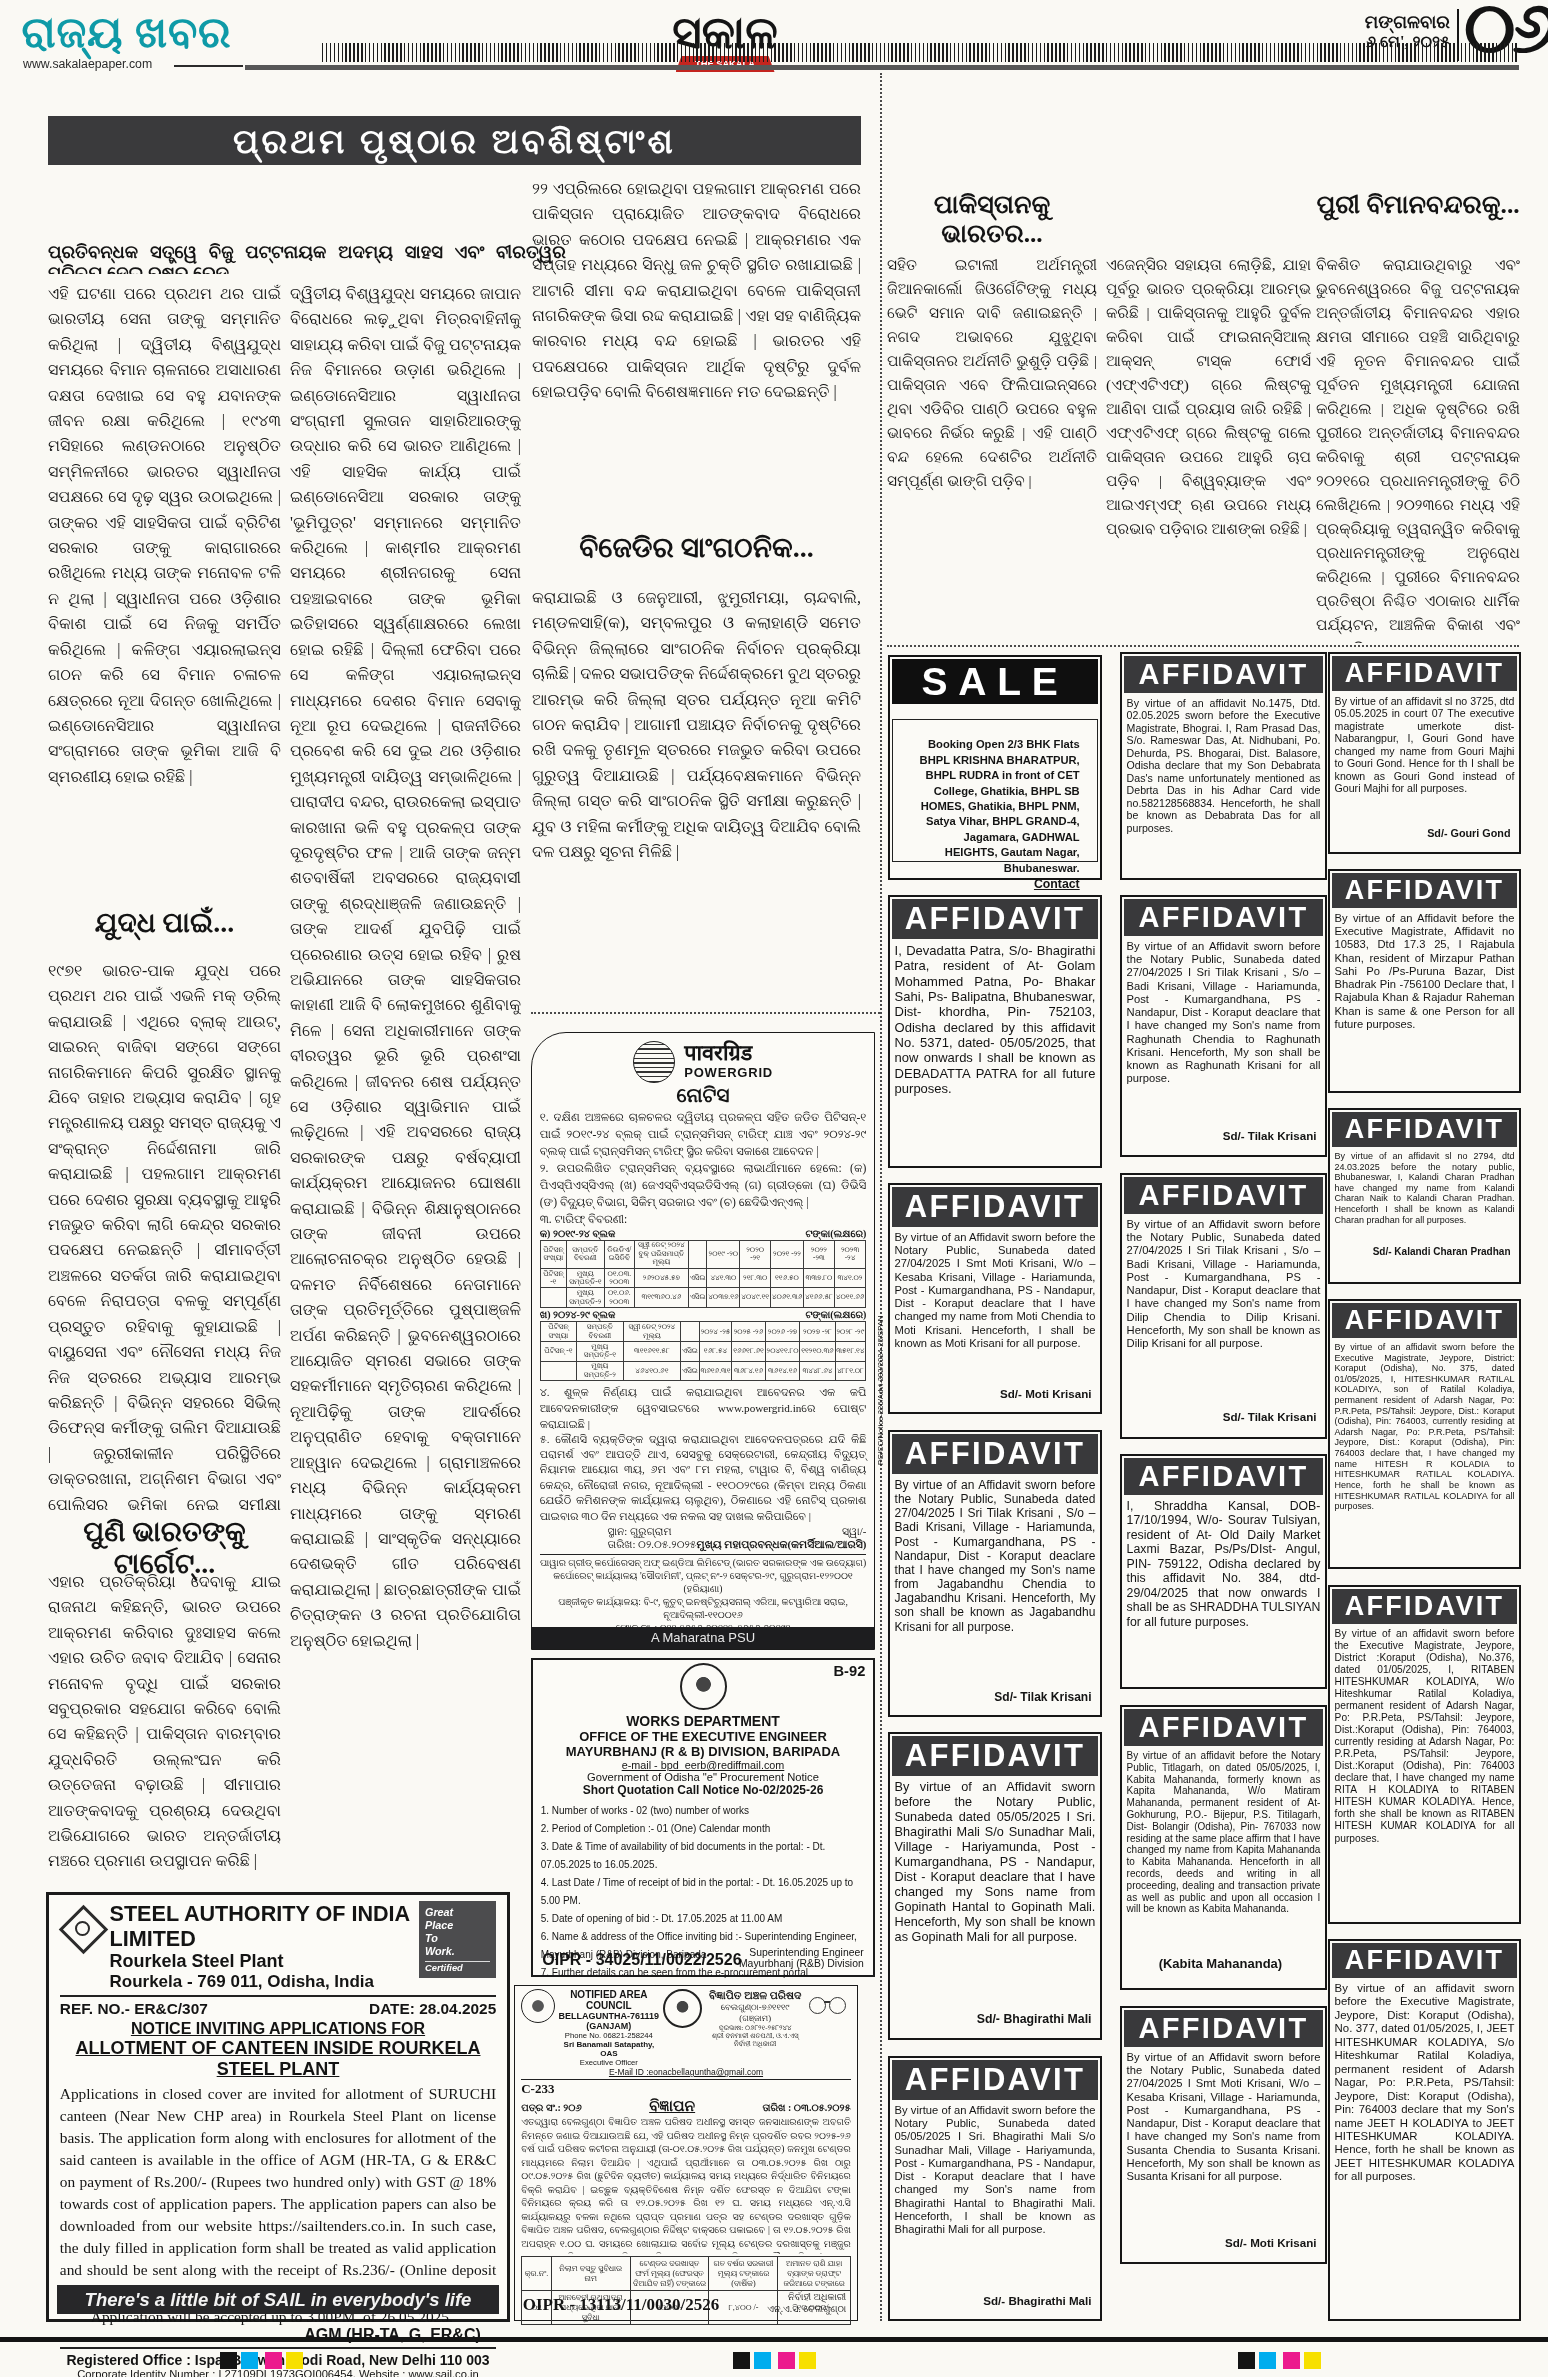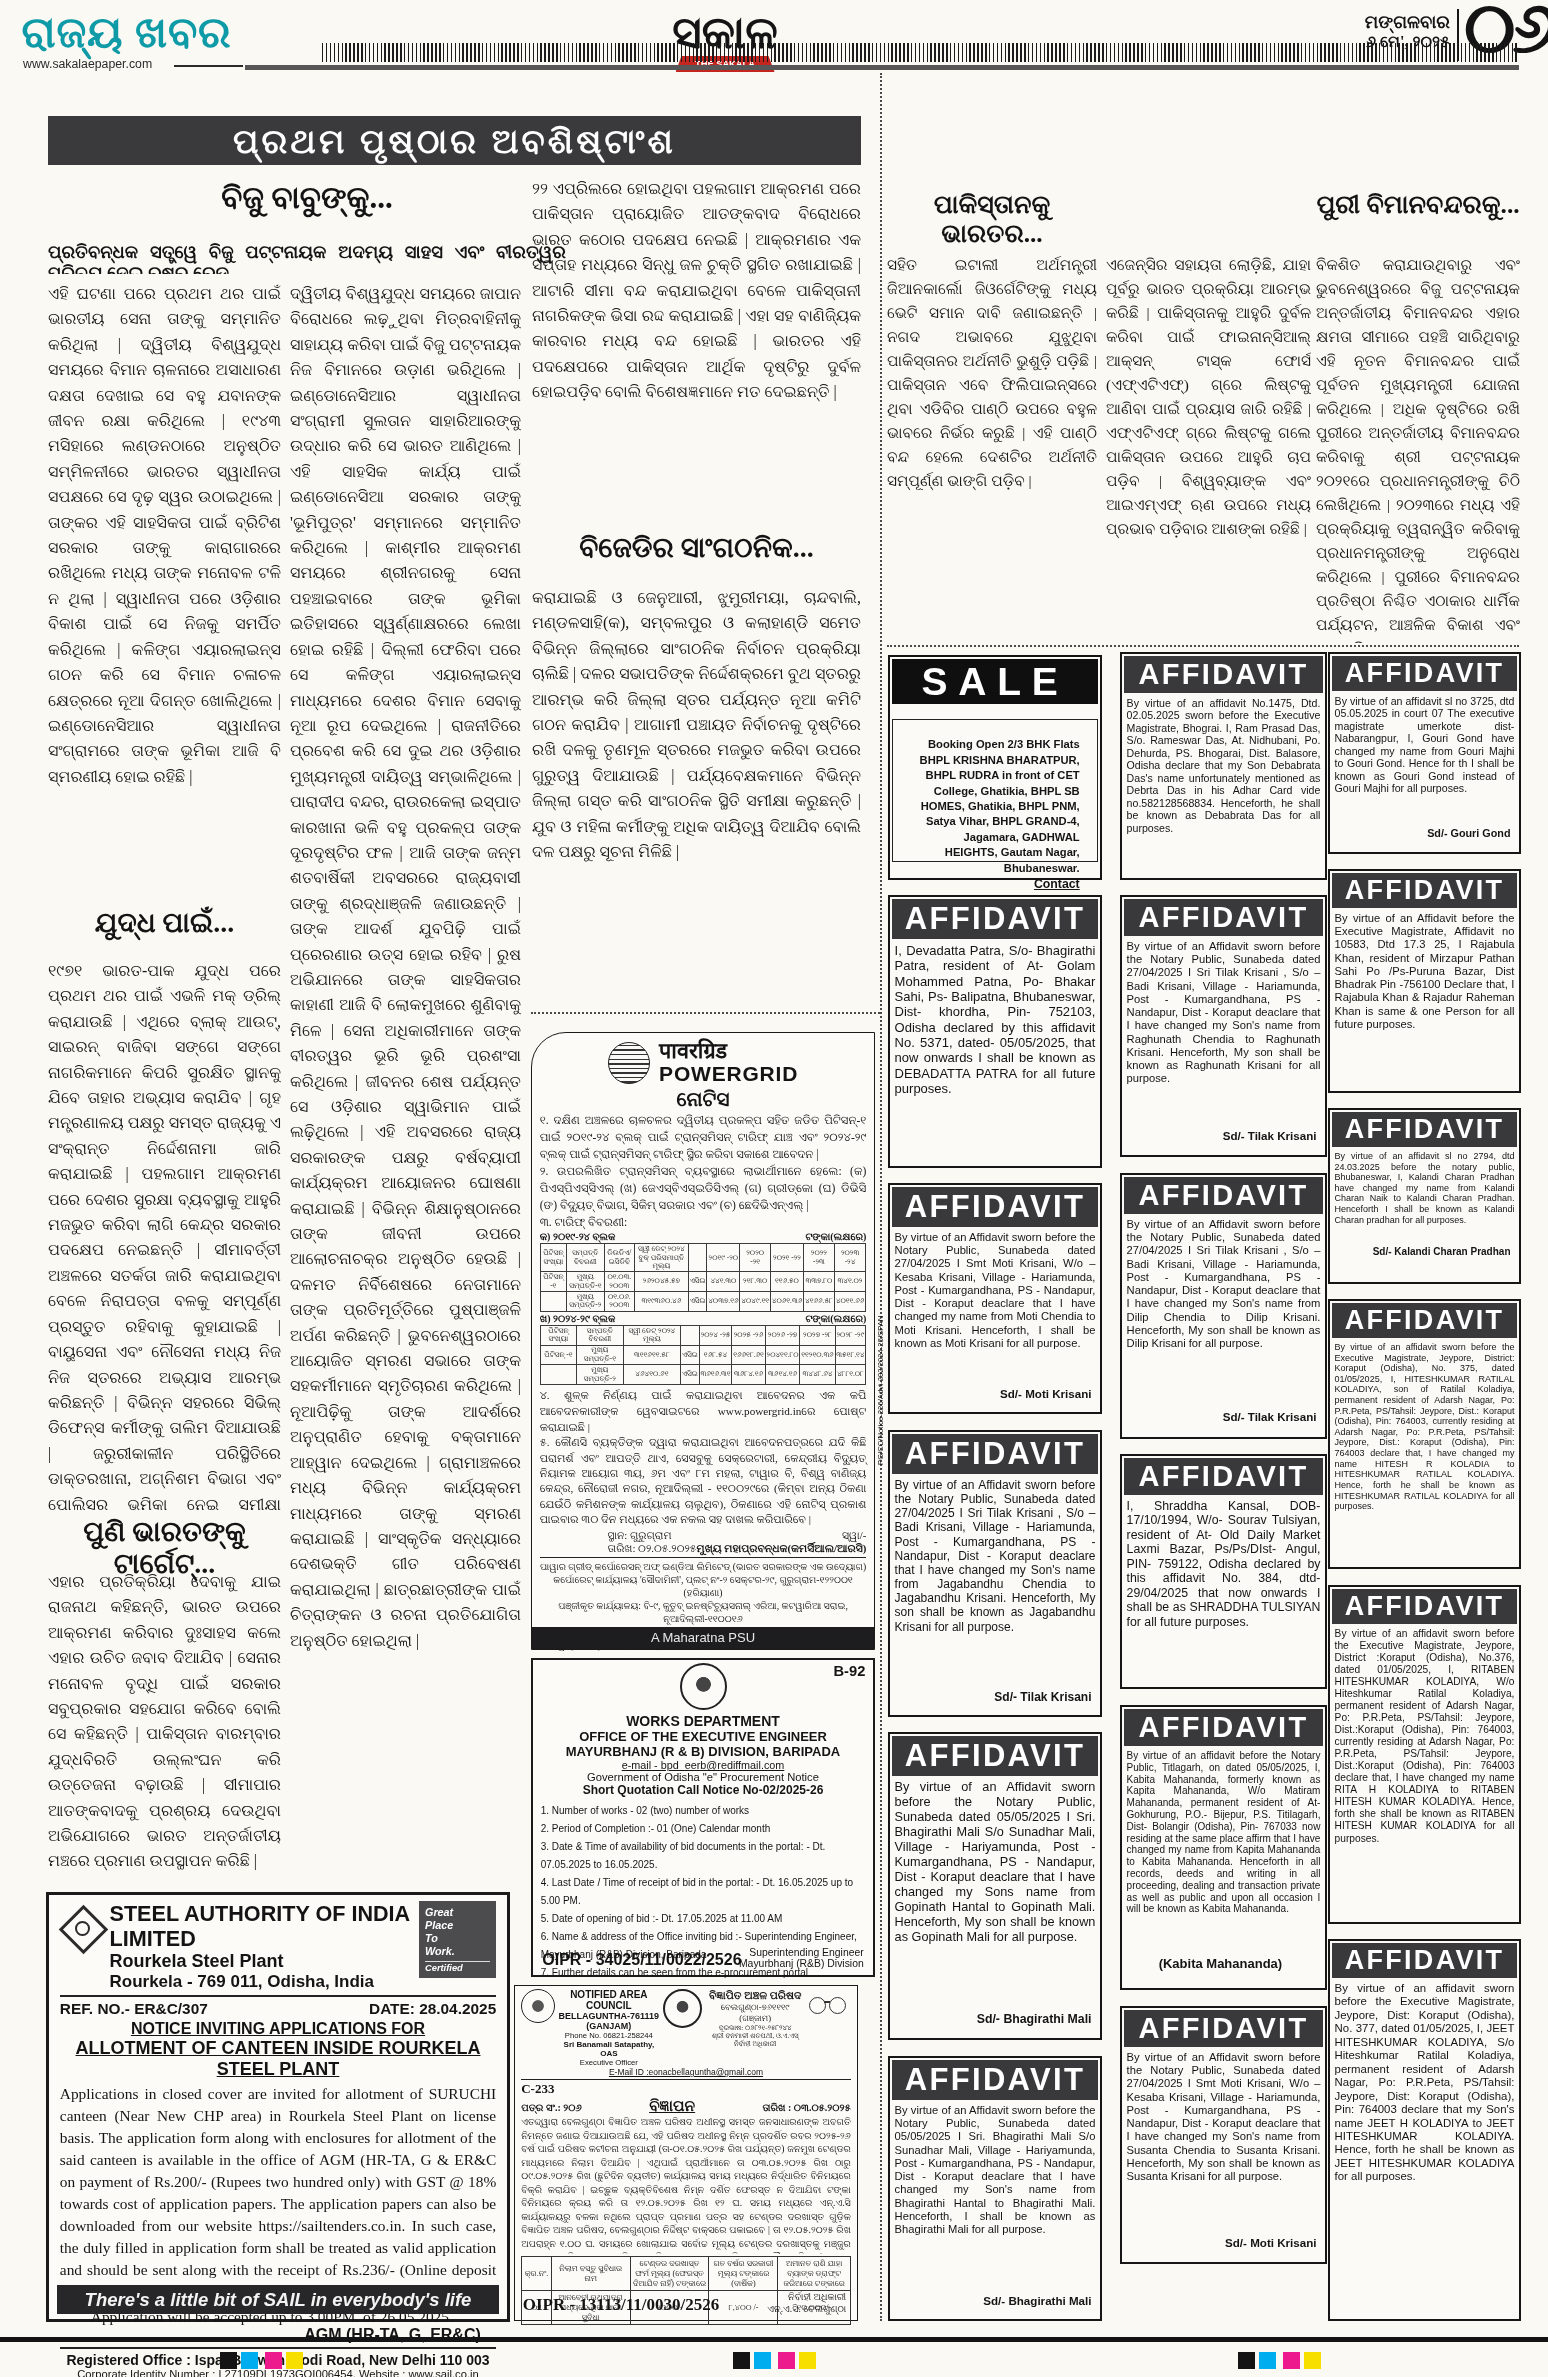--- a/index.html
+++ b/index.html
@@ -44,21 +44,20 @@
   </div>
   <div class="abs" style="left:1457px;top:9.3px;width:1.5px;height:52px;background:#161616"></div>
   <div class="abs" style="left:1464px;top:-12.3px;font-size:71px;font-weight:bold;letter-spacing:-3.1px">୦୬</div>
 
   <div class="abs" style="left:322px;top:43px;width:1197px;height:18.5px;background:repeating-linear-gradient(90deg,#1c1c1c 0 1.5px,transparent 1.5px 3.9px)"></div>
   <div class="abs" style="left:245px;top:65px;width:1274px;height:4.6px;background:#575757"></div>
 
   <div class="abs sans" style="left:48px;top:116px;width:813px;height:49px;background:#3a3a3c;color:#fff;
        font-size:34px;font-weight:bold;text-align:center;line-height:51px;letter-spacing:3.1px">ପ୍ରଥମ ପୃଷ୍ଠାର ଅବଶିଷ୍ଟାଂଶ</div>
 
-  <div class="abs hl" style="left:48px;top:180px;width:518px;font-size:31px">ବିଜୁ ବାବୁଙ୍କୁ...</div>
   <div class="abs" style="left:48px;top:242px;width:518px;font-size:18px;font-weight:bold;text-align:justify;height:32px;overflow:hidden">ପ୍ରତିବନ୍ଧକ ସତ୍ତ୍ୱେ ବିଜୁ ପଟ୍ଟନାୟକ ଅଦମ୍ୟ ସାହସ ଏବଂ ବୀରତ୍ୱର ପରିଚୟ ଦେଇ ରୁଷ୍‌ର ରେଡ୍</div>
   <div class="abs odj" style="left:48px;top:281px;width:233px;height:617px">ଏହି ଘଟଣା ପରେ ପ୍ରଥମ ଥର ପାଇଁ ଭାରତୀୟ ସେନା ତାଙ୍କୁ ସମ୍ମାନିତ କରିଥିଲା | ଦ୍ୱିତୀୟ ବିଶ୍ୱଯୁଦ୍ଧ ସମୟରେ ବିମାନ ଚାଳନାରେ ଅସାଧାରଣ ଦକ୍ଷତା ଦେଖାଇ ସେ ବହୁ ଯବାନଙ୍କ ଜୀବନ ରକ୍ଷା କରିଥିଲେ | ୧୯୪୩ ମସିହାରେ ଲଣ୍ଡନଠାରେ ଅନୁଷ୍ଠିତ ସମ୍ମିଳନୀରେ ଭାରତର ସ୍ୱାଧୀନତା ସପକ୍ଷରେ ସେ ଦୃଢ଼ ସ୍ୱର ଉଠାଇଥିଲେ | ତାଙ୍କର ଏହି ସାହସିକତା ପାଇଁ ବ୍ରିଟିଶ ସରକାର ତାଙ୍କୁ କାରାଗାରରେ ରଖିଥିଲେ ମଧ୍ୟ ତାଙ୍କ ମନୋବଳ ଟଳି ନ ଥିଲା | ସ୍ୱାଧୀନତା ପରେ ଓଡ଼ିଶାର ବିକାଶ ପାଇଁ ସେ ନିଜକୁ ସମର୍ପିତ କରିଥିଲେ | କଳିଙ୍ଗ ଏୟାରଲାଇନ୍ସ ଗଠନ କରି ସେ ବିମାନ ଚଳାଚଳ କ୍ଷେତ୍ରରେ ନୂଆ ଦିଗନ୍ତ ଖୋଲିଥିଲେ | ଇଣ୍ଡୋନେସିଆର ସ୍ୱାଧୀନତା ସଂଗ୍ରାମରେ ତାଙ୍କ ଭୂମିକା ଆଜି ବି ସ୍ମରଣୀୟ ହୋଇ ରହିଛି |</div>
   <div class="abs odj" style="left:290px;top:281px;width:231px;height:1599px">ଦ୍ୱିତୀୟ ବିଶ୍ୱଯୁଦ୍ଧ ସମୟରେ ଜାପାନ ବିରୋଧରେ ଲଢ଼ୁଥିବା ମିତ୍ରବାହିନୀକୁ ସାହାଯ୍ୟ କରିବା ପାଇଁ ବିଜୁ ପଟ୍ଟନାୟକ ନିଜ ବିମାନରେ ଉଡ଼ାଣ ଭରିଥିଲେ | ଇଣ୍ଡୋନେସିଆର ସ୍ୱାଧୀନତା ସଂଗ୍ରାମୀ ସୁଲତାନ ସାହାରିଆରଙ୍କୁ ଉଦ୍ଧାର କରି ସେ ଭାରତ ଆଣିଥିଲେ | ଏହି ସାହସିକ କାର୍ଯ୍ୟ ପାଇଁ ଇଣ୍ଡୋନେସିଆ ସରକାର ତାଙ୍କୁ 'ଭୂମିପୁତ୍ର' ସମ୍ମାନରେ ସମ୍ମାନିତ କରିଥିଲେ | କାଶ୍ମୀର ଆକ୍ରମଣ ସମୟରେ ଶ୍ରୀନଗରକୁ ସେନା ପହଞ୍ଚାଇବାରେ ତାଙ୍କ ଭୂମିକା ଇତିହାସରେ ସ୍ୱର୍ଣ୍ଣାକ୍ଷରରେ ଲେଖା ହୋଇ ରହିଛି | ଦିଲ୍ଲୀ ଫେରିବା ପରେ ସେ କଳିଙ୍ଗ ଏୟାରଲାଇନ୍ସ ମାଧ୍ୟମରେ ଦେଶର ବିମାନ ସେବାକୁ ନୂଆ ରୂପ ଦେଇଥିଲେ | ରାଜନୀତିରେ ପ୍ରବେଶ କରି ସେ ଦୁଇ ଥର ଓ‌ଡ଼ିଶାର ମୁଖ୍ୟମନ୍ତ୍ରୀ ଦାୟିତ୍ୱ ସମ୍ଭାଳିଥିଲେ | ପାରାଦୀପ ବନ୍ଦର, ରାଉରକେଲା ଇସ୍ପାତ କାରଖାନା ଭଳି ବହୁ ପ୍ରକଳ୍ପ ତାଙ୍କ ଦୂରଦୃଷ୍ଟିର ଫଳ | ଆଜି ତାଙ୍କ ଜନ୍ମ ଶତବାର୍ଷିକୀ ଅବସରରେ ରାଜ୍ୟବାସୀ ତାଙ୍କୁ ଶ୍ରଦ୍ଧାଞ୍ଜଳି ଜଣାଉଛନ୍ତି | ତାଙ୍କ ଆଦର୍ଶ ଯୁବପିଢ଼ି ପାଇଁ ପ୍ରେରଣାର ଉତ୍ସ ହୋଇ ରହିବ | ରୁଷ ଅଭିଯାନରେ ତାଙ୍କ ସାହସିକତାର କାହାଣୀ ଆଜି ବି ଲୋକମୁଖରେ ଶୁଣିବାକୁ ମିଳେ | ସେନା ଅଧିକାରୀମାନେ ତାଙ୍କ ବୀରତ୍ୱର ଭୂରି ଭୂରି ପ୍ରଶଂସା କରିଥିଲେ | ଜୀବନର ଶେଷ ପର୍ଯ୍ୟନ୍ତ ସେ ଓଡ଼ିଶାର ସ୍ୱାଭିମାନ ପାଇଁ ଲଢ଼ିଥିଲେ | ଏହି ଅବସରରେ ରାଜ୍ୟ ସରକାରଙ୍କ ପକ୍ଷରୁ ବର୍ଷବ୍ୟାପୀ କାର୍ଯ୍ୟକ୍ରମ ଆୟୋଜନର ଘୋଷଣା କରାଯାଇଛି | ବିଭିନ୍ନ ଶିକ୍ଷାନୁଷ୍ଠାନରେ ତାଙ୍କ ଜୀବନୀ ଉପରେ ଆଲୋଚନାଚକ୍ର ଅନୁଷ୍ଠିତ ହେଉଛି | ଦଳମତ ନିର୍ବିଶେଷରେ ନେତାମାନେ ତାଙ୍କ ପ୍ରତିମୂର୍ତ୍ତିରେ ପୁଷ୍ପାଞ୍ଜଳି ଅର୍ପଣ କରିଛନ୍ତି | ଭୁବନେଶ୍ୱରଠାରେ ଆୟୋଜିତ ସ୍ମରଣ ସଭାରେ ତାଙ୍କ ସହକର୍ମୀମାନେ ସ୍ମୃତିଚାରଣ କରିଥିଲେ | ନୂଆପିଢ଼ିକୁ ତାଙ୍କ ଆଦର୍ଶରେ ଅନୁପ୍ରାଣିତ ହେବାକୁ ବକ୍ତାମାନେ ଆହ୍ୱାନ ଦେଇଥିଲେ | ଗ୍ରାମାଞ୍ଚଳରେ ମଧ୍ୟ ବିଭିନ୍ନ କାର୍ଯ୍ୟକ୍ରମ ମାଧ୍ୟମରେ ତାଙ୍କୁ ସ୍ମରଣ କରାଯାଇଛି | ସାଂସ୍କୃତିକ ସନ୍ଧ୍ୟାରେ ଦେଶଭକ୍ତି ଗୀତ ପରିବେଷଣ କରାଯାଇଥିଲା | ଛାତ୍ରଛାତ୍ରୀଙ୍କ ପାଇଁ ଚିତ୍ରାଙ୍କନ ଓ ରଚନା ପ୍ରତିଯୋଗିତା ଅନୁଷ୍ଠିତ ହୋଇଥିଲା |</div>
 
   <div class="abs odj" style="left:532px;top:176px;width:329px;height:349px">୨୨ ଏପ୍ରିଲରେ ହୋଇଥିବା ପହଲଗାମ ଆକ୍ରମଣ ପରେ ପାକିସ୍ତାନ ପ୍ରାୟୋଜିତ ଆତଙ୍କବାଦ ବିରୋଧରେ ଭାରତ କଠୋର ପଦକ୍ଷେପ ନେଇଛି | ଆକ୍ରମଣର ଏକ ସପ୍ତାହ ମଧ୍ୟରେ ସିନ୍ଧୁ ଜଳ ଚୁକ୍ତି ସ୍ଥଗିତ ରଖାଯାଇଛି | ଆଟାରି ସୀମା ବନ୍ଦ କରାଯାଇଥିବା ବେଳେ ପାକିସ୍ତାନୀ ନାଗରିକଙ୍କ ଭିସା ରଦ୍ଦ କରାଯାଇଛି | ଏହା ସହ ବାଣିଜ୍ୟିକ କାରବାର ମଧ୍ୟ ବନ୍ଦ ହୋଇଛି | ଭାରତର ଏହି ପଦକ୍ଷେପରେ ପାକିସ୍ତାନ ଆର୍ଥିକ ଦୃଷ୍ଟିରୁ ଦୁର୍ବଳ ହୋଇପଡ଼ିବ ବୋଲି ବିଶେଷଜ୍ଞମାନେ ମତ ଦେଇଛନ୍ତି |</div>
   <div class="abs hl" style="left:532px;top:532px;width:329px;font-size:28px">ବିଜେଡିର ସାଂଗଠନିକ...</div>
   <div class="abs odj" style="left:532px;top:585px;width:329px;height:418px">କରାଯାଇଛି ଓ ଜେନୁଆରୀ, ଝୁମୁରୀମୟା, ଚାନ୍ଦବାଲି, ମଣ୍ଡଳସାହି(କ), ସମ୍ବଲପୁର ଓ କଲାହାଣ୍ଡି ସମେତ ବିଭିନ୍ନ ଜିଲ୍ଲାରେ ସାଂଗଠନିକ ନିର୍ବାଚନ ପ୍ରକ୍ରିୟା ଚାଲିଛି | ଦଳର ସଭାପତିଙ୍କ ନିର୍ଦ୍ଦେଶକ୍ରମେ ବୁଥ ସ୍ତରରୁ ଆରମ୍ଭ କରି ଜିଲ୍ଲା ସ୍ତର ପର୍ଯ୍ୟନ୍ତ ନୂଆ କମିଟି ଗଠନ କରାଯିବ | ଆଗାମୀ ପଞ୍ଚାୟତ ନିର୍ବାଚନକୁ ଦୃଷ୍ଟିରେ ରଖି ଦଳକୁ ତୃଣମୂଳ ସ୍ତରରେ ମଜଭୁତ କରିବା ଉପରେ ଗୁରୁତ୍ୱ ଦିଆଯାଉଛି | ପର୍ଯ୍ୟବେକ୍ଷକମାନେ ବିଭିନ୍ନ ଜିଲ୍ଲା ଗସ୍ତ କରି ସାଂଗଠନିକ ସ୍ଥିତି ସମୀକ୍ଷା କରୁଛନ୍ତି | ଯୁବ ଓ ମହିଳା କର୍ମୀଙ୍କୁ ଅଧିକ ଦାୟିତ୍ୱ ଦିଆଯିବ ବୋଲି ଦଳ ପକ୍ଷରୁ ସୂଚନା ମିଳିଛି |</div>
 
   <div class="abs hl" style="left:48px;top:907px;width:233px;font-size:28px">ଯୁଦ୍ଧ ପାଇଁ...</div>
   <div class="abs odj" style="left:48px;top:958px;width:233px;height:552px">୧୯୭୧ ଭାରତ-ପାକ ଯୁଦ୍ଧ ପରେ ପ୍ରଥମ ଥର ପାଇଁ ଏଭଳି ମକ୍ ଡ୍ରିଲ୍ କରାଯାଉଛି | ଏଥିରେ ବ୍ଲାକ୍ ଆଉଟ୍, ସାଇରନ୍ ବାଜିବା ସଙ୍ଗେ ସଙ୍ଗେ ନାଗରିକମାନେ କିପରି ସୁରକ୍ଷିତ ସ୍ଥାନକୁ ଯିବେ ତାହାର ଅଭ୍ୟାସ କରାଯିବ | ଗୃହ ମନ୍ତ୍ରଣାଳୟ ପକ୍ଷରୁ ସମସ୍ତ ରାଜ୍ୟକୁ ଏ ସଂକ୍ରାନ୍ତ ନିର୍ଦ୍ଦେଶନାମା ଜାରି କରାଯାଇଛି | ପହଲଗାମ ଆକ୍ରମଣ ପରେ ଦେଶର ସୁରକ୍ଷା ବ୍ୟବସ୍ଥାକୁ ଆହୁରି ମଜଭୁତ କରିବା ଲାଗି କେନ୍ଦ୍ର ସରକାର ପଦକ୍ଷେପ ନେଇଛନ୍ତି | ସୀମାବର୍ତ୍ତୀ ଅଞ୍ଚଳରେ ସତର୍କତା ଜାରି କରାଯାଇଥିବା ବେଳେ ନିରାପତ୍ତା ବଳକୁ ସମ୍ପୂର୍ଣ୍ଣ ପ୍ରସ୍ତୁତ ରହିବାକୁ କୁହାଯାଇଛି | ବାୟୁସେନା ଏବଂ ନୌସେନା ମଧ୍ୟ ନିଜ ନିଜ ସ୍ତରରେ ଅଭ୍ୟାସ ଆରମ୍ଭ କରିଛନ୍ତି | ବିଭିନ୍ନ ସହରରେ ସିଭିଲ୍ ଡିଫେନ୍ସ କର୍ମୀଙ୍କୁ ତାଲିମ ଦିଆଯାଉଛି | ଜରୁରୀକାଳୀନ ପରିସ୍ଥିତିରେ ଡାକ୍ତରଖାନା, ଅଗ୍ନିଶମ ବିଭାଗ ଏବଂ ପୋଲିସର ଭୂମିକା ନେଇ ସମୀକ୍ଷା କରାଯାଇଛି |</div>
@@ -75,21 +74,21 @@
 
   <div class="abs dot-v" style="left:880px;top:73px;height:2248px"></div>
   <div class="abs dot-h" style="left:887px;top:645px;width:632px"></div>
   <div class="abs dot-h" style="left:531px;top:1012px;width:349px"></div>
 
   <div class="abs nbox" style="left:531px;top:1032px;width:344px;height:618px;border-top-left-radius:35px;padding:4.6px 7.7px">
     <div style="text-align:center;padding-top:3.1px">
       <span style="display:inline-block;vertical-align:middle;width:40px;height:40px;border-radius:50%;border:1.5px solid #222;background:repeating-linear-gradient(0deg,#333 0 1.5px,#fbfaf6 1.5px 4.6px)"></span>
       <span style="display:inline-block;vertical-align:middle;text-align:left;margin-left:6.2px">
         <span style="display:block;font-size:21.6px;font-weight:bold;line-height:21.6px">पावरग्रिड</span>
-        <span class="sans" style="display:block;font-size:21px;font-weight:bold;letter-spacing:0.8px">POWERGRID</span>
+        <span class="sans" style="display:block;font-size:13px;font-weight:bold;letter-spacing:0.8px">POWERGRID</span>
       </span>
     </div>
     <div style="text-align:center;font-size:20px;font-weight:bold;margin:1.5px 0">ନୋଟିସ</div>
     <div style="font-size:11.6px;line-height:17px;text-align:justify">୧.  ଦକ୍ଷିଣ ଅଞ୍ଚଳରେ ଚାଳଚଳର ଦ୍ୱିତୀୟ ପ୍ରକଳ୍ପ ସହିତ ଜଡିତ ପିଟିସନ୍-୧ ପାଇଁ ୨୦୧୯-୨୪ ବ୍ଲକ୍ ପାଇଁ ଟ୍ରାନ୍ସମିସନ୍ ଟାରିଫ୍ ଯାଞ୍ଚ ଏବଂ ୨୦୨୪-୨୯ ବ୍ଲକ୍ ପାଇଁ ଟ୍ରାନ୍ସମିସନ୍ ଟାରିଫ୍ ସ୍ଥିର କରିବା ସକାଶେ ଆବେଦନ |</div>
     <div style="font-size:11.6px;line-height:17px;text-align:justify">୨.  ଉପରଲିଖିତ ଟ୍ରାନ୍ସମିସନ୍ ବ୍ୟବସ୍ଥାରେ ଲାଭାର୍ଥୀମାନେ ହେଲେ: (କ) ପିଏସ୍‌ପିଏସ୍‌ସିଏଲ୍ (ଖ) ଜେଏସ୍‌ବିଏସ୍‌ଇଡିସିଏଲ୍ (ଗ) ଗ୍ରୀଡ୍‌କୋ (ଘ) ଡିଭିସି (ଙ) ବିଦ୍ୟୁତ୍ ବିଭାଗ, ସିକିମ୍ ସରକାର ଏବଂ (ଚ) ଛେଦିଭିଏନ୍‌ଏଲ୍ |</div>
     <div style="font-size:11.6px;line-height:17px">୩.  ଟାରିଫ୍ ବିବରଣୀ:</div>
     <div style="display:flex;justify-content:space-between;font-size:10px;font-weight:bold">
       <span>କ) ୨୦୧୯-୨୪ ବ୍ଲକ</span>
       <span>ଟଙ୍କା(ଲକ୍ଷରେ)</span>
     </div>

